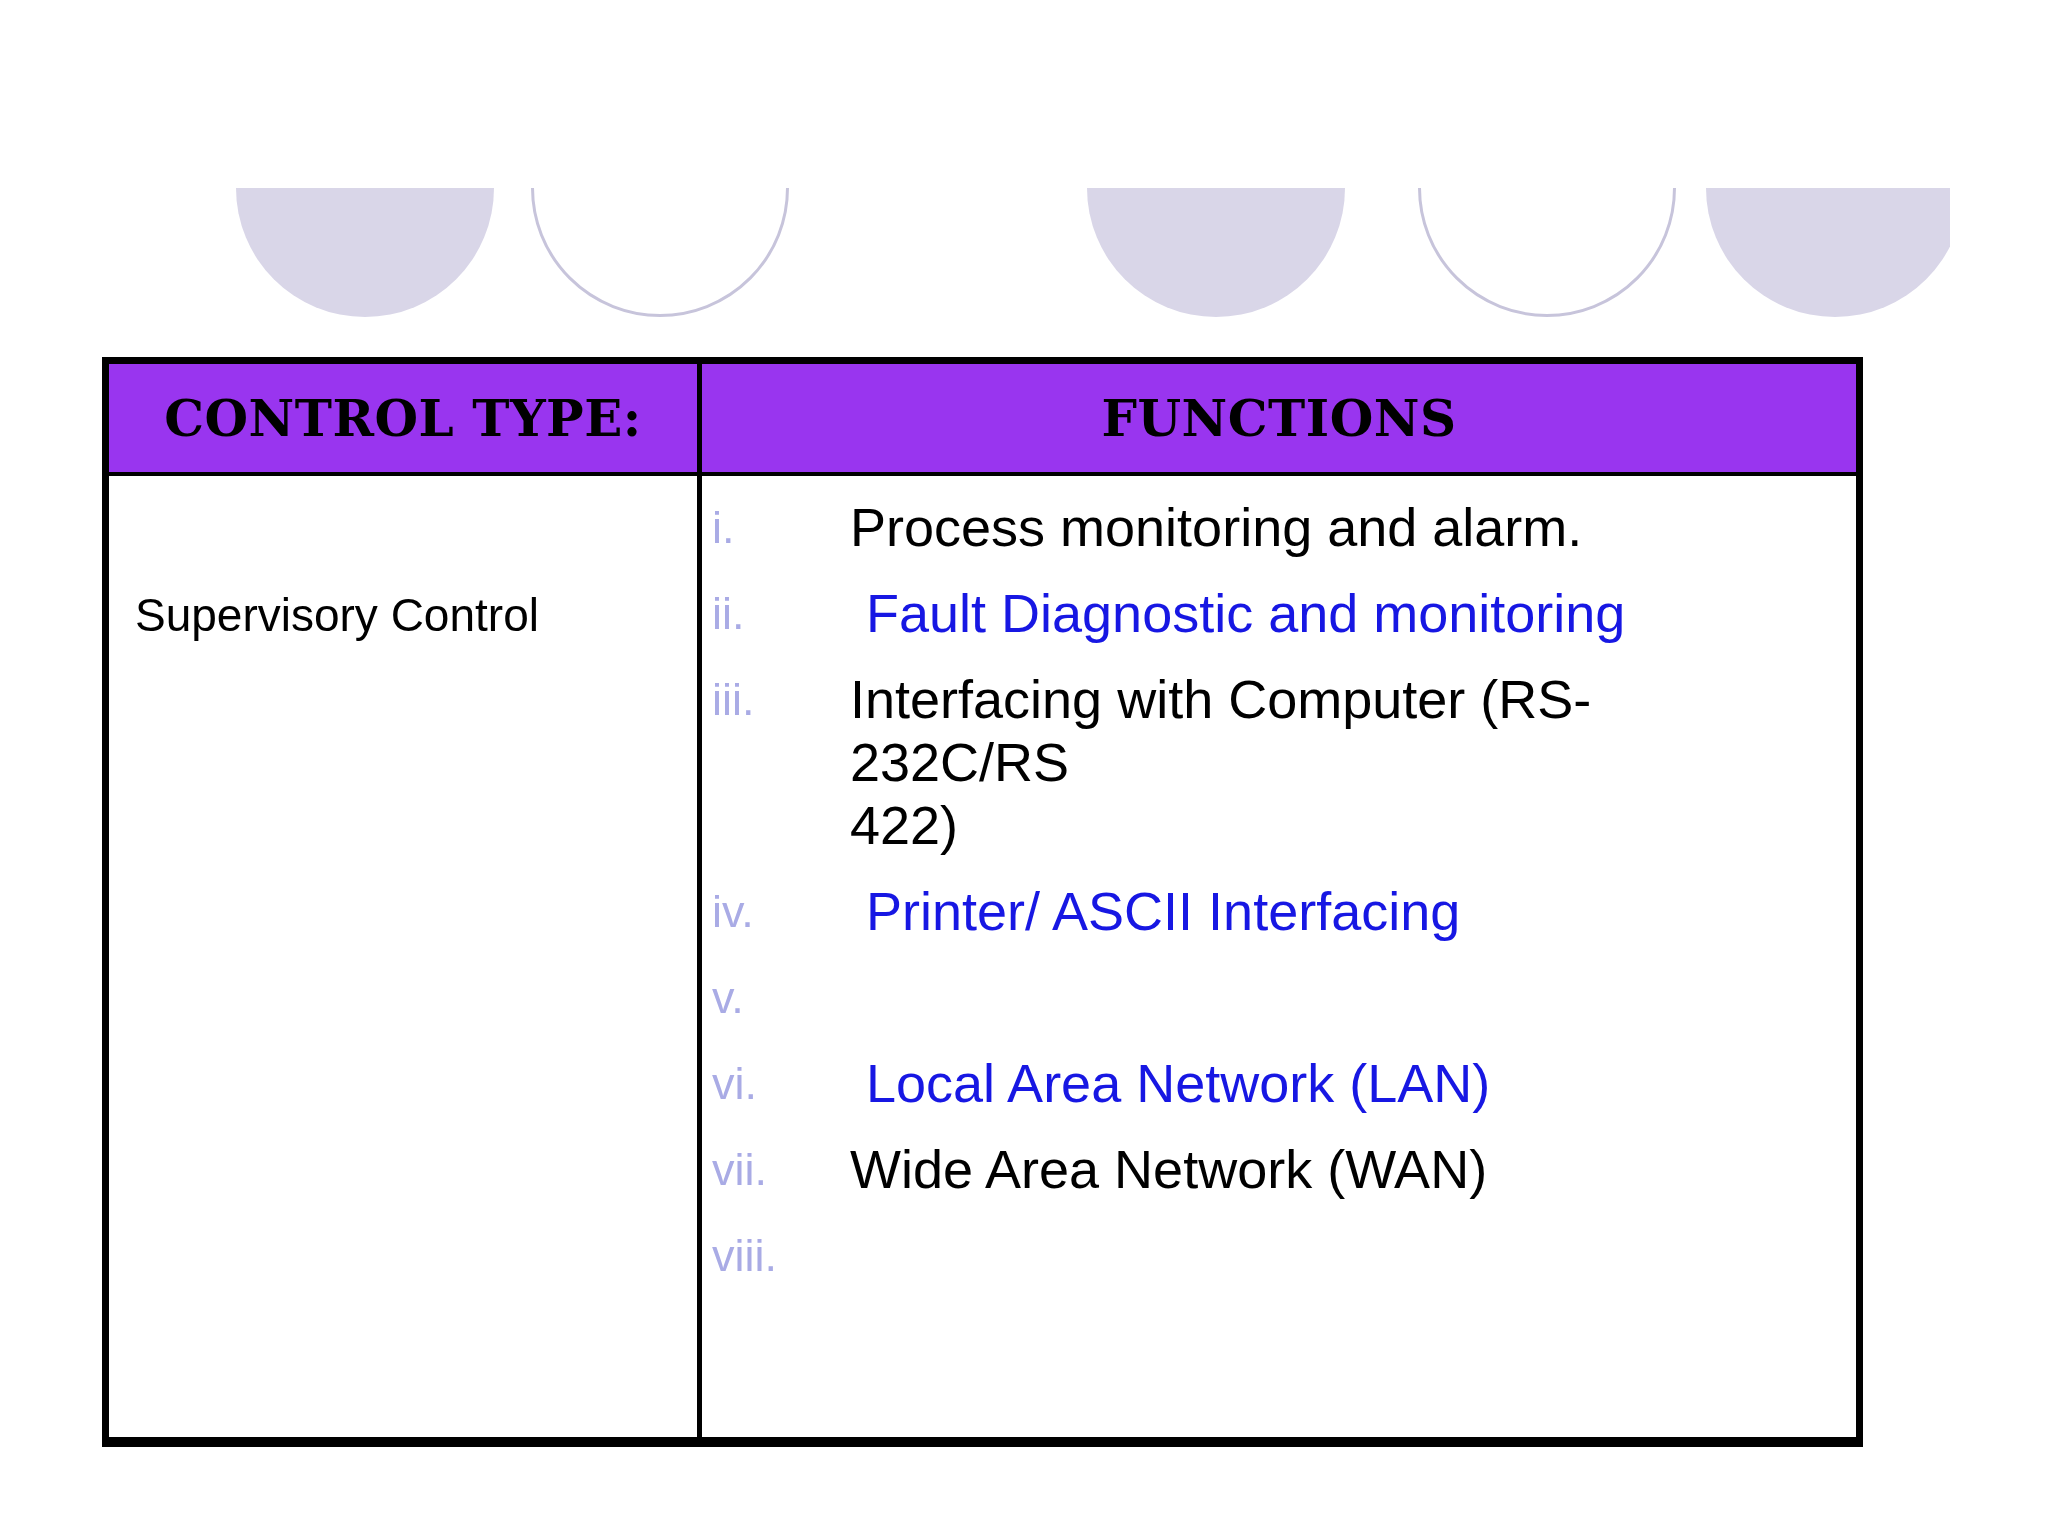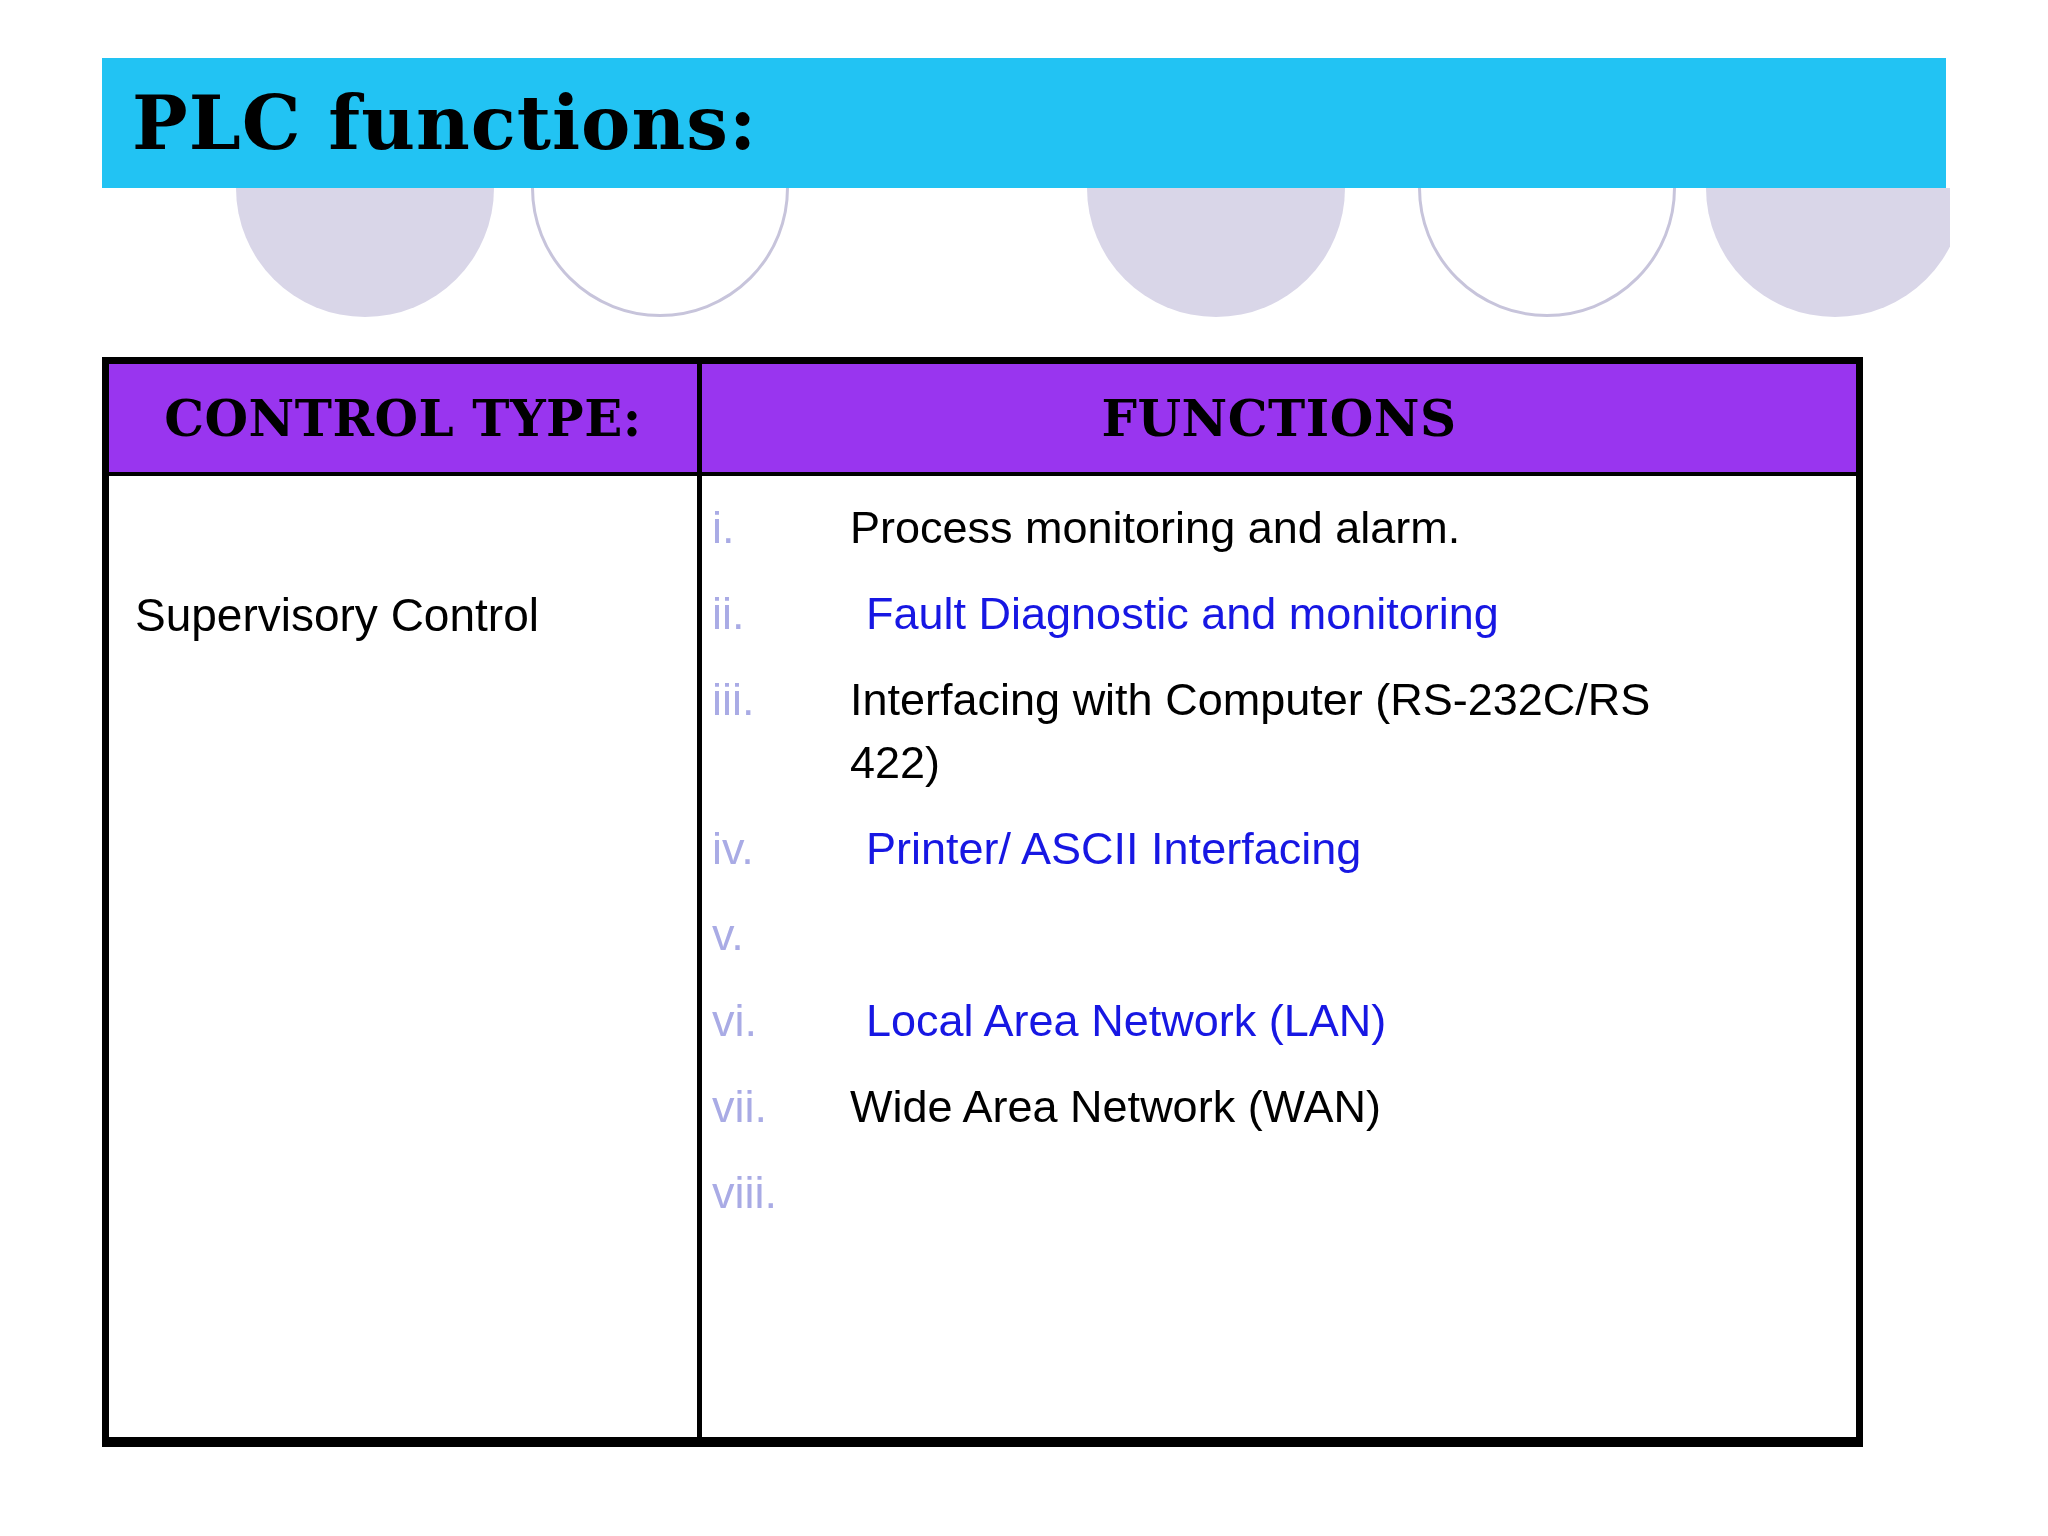--- a/index.html
+++ b/index.html
@@ -68,32 +68,29 @@
     padding:112px 20px 0 26px; font-size:46px; color:var(--ink);
   }
   .cell-functions{ padding:20px 0 0 10px; }
 
   .fn-item{ display:flex; align-items:flex-start; margin-bottom:23px; }
   .fn-num{
     width:138px; flex-shrink:0; color:var(--numeral);
     font-size:45px; line-height:63px;
   }
   .fn-text{
-    flex:1; padding-right:50px; font-size:45px; line-height:63px; color:var(--ink);
+    flex:1; padding-right:50px; font-size:54px; line-height:63px; color:var(--ink);
   }
   .fn-text.blue{ color:var(--blue);margin-left:16px; }
 </style>
 </head>
 <body>
 
 <div class="slide">
 
-  <div class="banner">
-    <div class="title">PLC functions:</div>
-  </div>
 
   <div class="circles">
       <div class="circle"></div>
       <div class="circle outline"></div>
       <div class="circle"></div>
       <div class="circle outline"></div>
       <div class="circle"></div>
     </div>
 
   <div class="plc-table">

